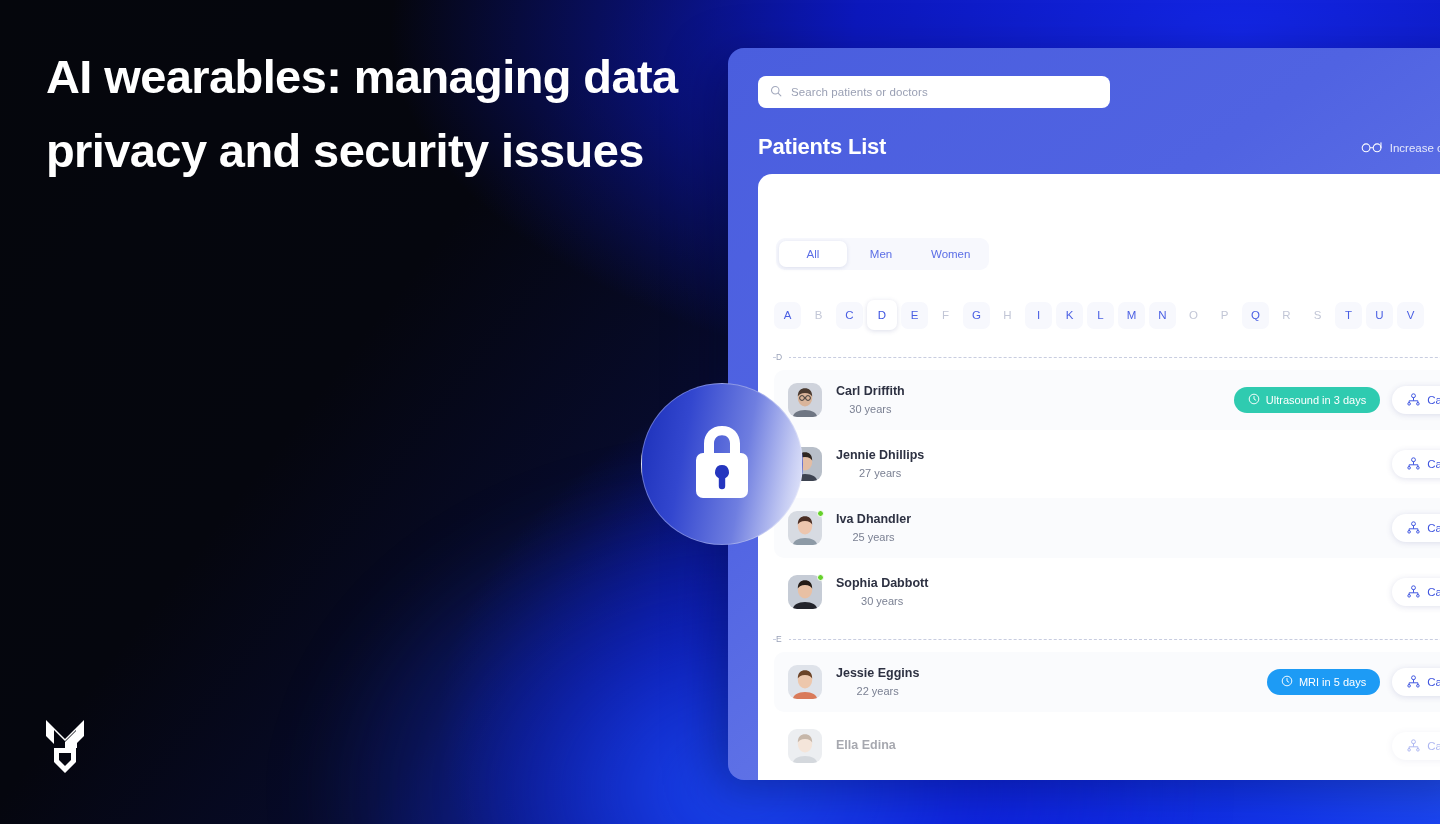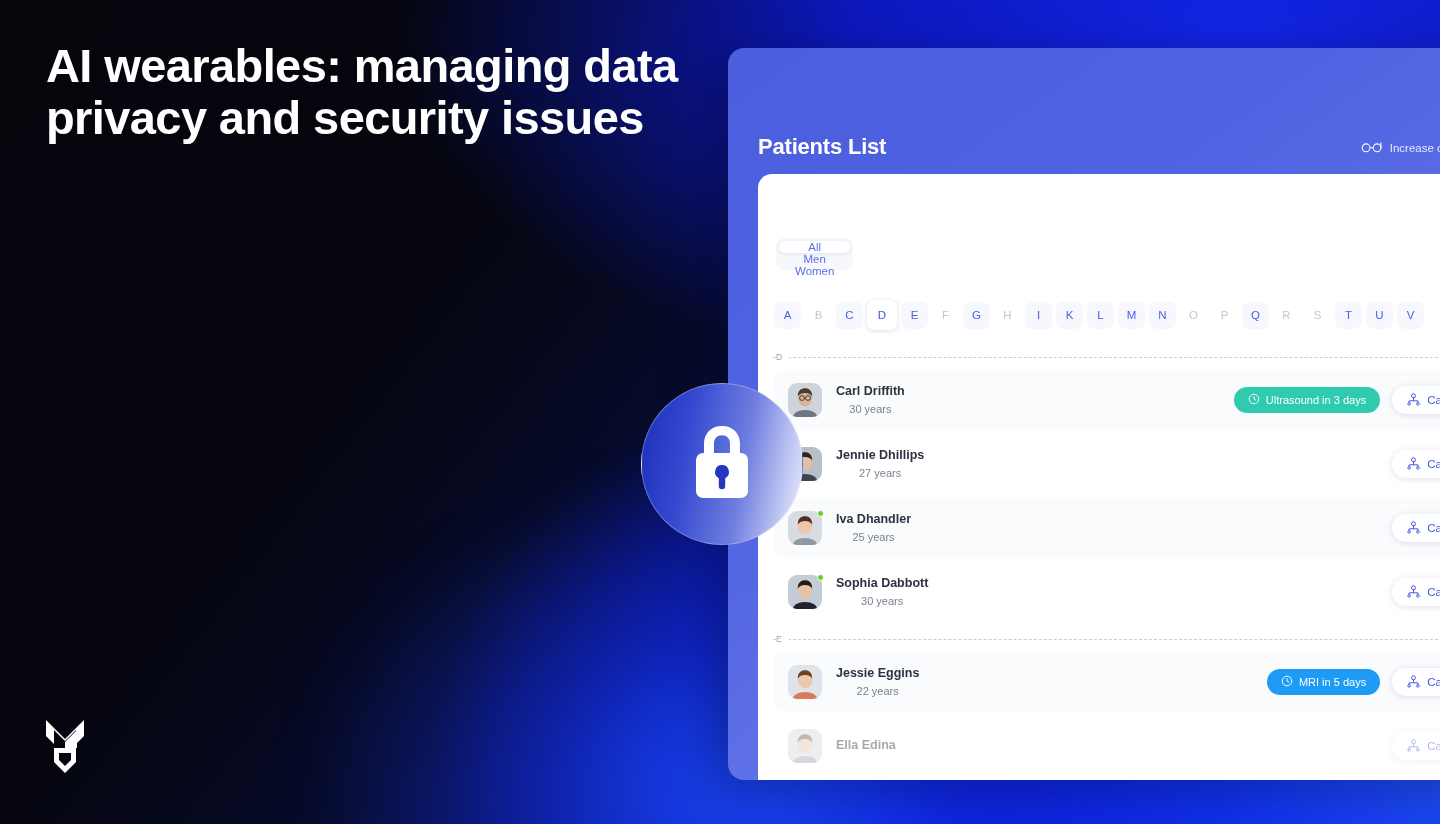--- a/index.html
+++ b/index.html
@@ -29,21 +29,21 @@
     pointer-events: none;
   }
 
   
   .headline {
     position: absolute;
     left: 46px; top: 40px;
     width: 640px;
     color: #ffffff;
     font-size: 47px;
-    line-height: 52px;
+    line-height: 74px;
     font-weight: 700;
     letter-spacing: -0.6px;
   }
 
   
   .logo {
     position: absolute;
     left: 44px; top: 718px;
     width: 44px; height: 62px;
   }
@@ -103,21 +103,20 @@
   }
 
   .tabs {
     position: absolute;
     left: 18px; top: 64px;
     display: flex;
     background: #f7f8fd;
     border-radius: 9px;
     padding: 3px;
     height: 32px;
-    flex-direction: column;
   }
   .tab {
     min-width: 68px;
     height: 26px;
     display: flex; align-items: center; justify-content: center;
     font-size: 11.5px;
     color: #5b6ee6;
     border-radius: 7px;
     padding: 0 16px;
     cursor: pointer;
@@ -284,20 +283,29 @@
   <svg viewBox="0 0 44 62" width="44" height="62" aria-hidden="true">
     <path fill="#ffffff" d="M2 2 L2 18 L10 26 L10 12 L21 23 L32 12 L32 26 L40 18 L40 2 L21 21 Z"></path>
     <path fill="#ffffff" d="M10 30 L32 30 L32 44 L21 55 L10 44 Z M15 35 L15 42 L21 48 L27 42 L27 35 Z"></path>
     <path fill="#ffffff" d="M21 24 L33 12 L33 30 L21 30 Z"></path>
     <path fill="#ffffff" d="M3 3 L3 19 L11 27 L11 14 L21 24 L21 33 L11 33 L11 46 L21 57 L31 46 L31 33 L41 33 L41 19 L41 3 L21 22 Z" opacity="0"></path>
   </svg>
 </div>
 
 <div class="app-panel">
 
+  <div class="search-bar">
+    <span>
+      <svg width="12" height="12" viewBox="0 0 16 16" aria-hidden="true">
+        <circle cx="7" cy="7" r="5" fill="none" stroke="#a3a9bd" stroke-width="1.4"></circle>
+        <line x1="10.8" y1="10.8" x2="14.5" y2="14.5" stroke="#a3a9bd" stroke-width="1.4" stroke-linecap="round"></line>
+      </svg>
+    </span>
+    <span class="ph">Search patients or doctors</span>
+  </div>
 
   <div class="panel-title">Patients List</div>
 
   <div class="contrast-toggle">
     <span>
       <svg width="22" height="13" viewBox="0 0 26 15" aria-hidden="true">
         <circle cx="6" cy="9" r="4.6" fill="none" stroke="#ffffff" stroke-width="1.25"></circle>
         <circle cx="19" cy="9" r="4.6" fill="none" stroke="#ffffff" stroke-width="1.25"></circle>
         <path d="M10.6 9 h3.8" fill="none" stroke="#ffffff" stroke-width="1.25"></path>
         <path d="M23.6 9 V3.2" fill="none" stroke="#ffffff" stroke-width="1.25" stroke-linecap="round"></path>

